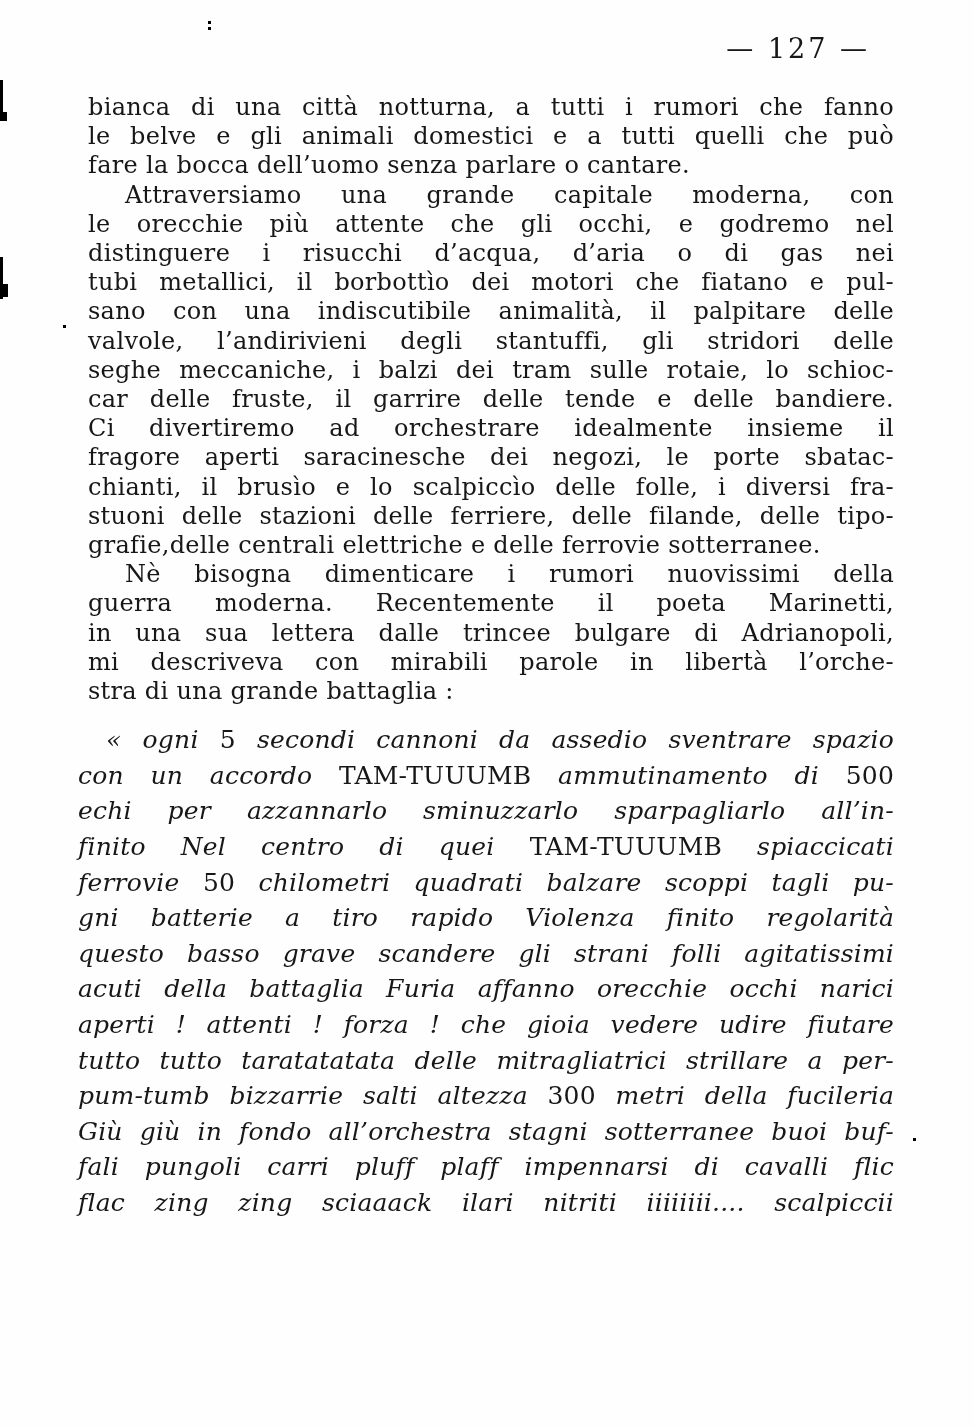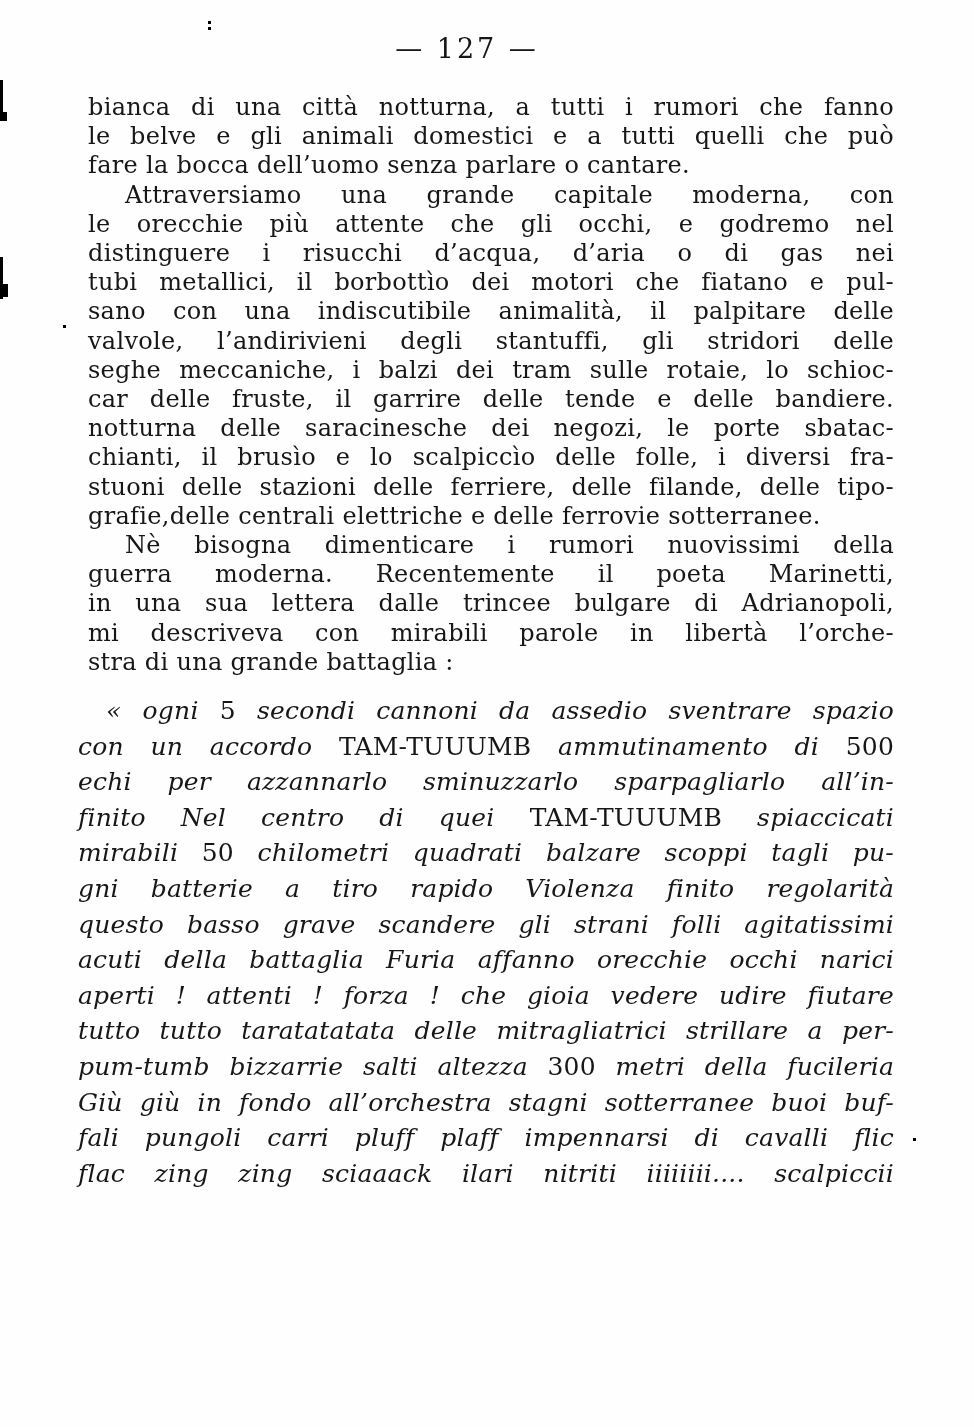--- a/index.html
+++ b/index.html
@@ -10,21 +10,21 @@
     background: #fefefe;
     overflow: hidden;
     font-family: "DejaVu Serif", "Liberation Serif", serif;
     color: #171717;
   }
   .page-header {
     position: absolute;
     top: 33px;
     left: 88px;
     width: 806px;
-    text-align: center;
+    text-align: right;
     font-size: 27px;
     letter-spacing: 3px;
     transform: translateX(-24px);
     white-space: pre;
   }
   .text-body {
     position: absolute;
     top: 93px;
     left: 88px;
     width: 806px;
@@ -80,34 +80,35 @@
       <div class="ln"><span class="seg">le belve e gli animali domestici e a tutti quelli che può</span></div>
       <div class="ln end"><span class="seg">fare la bocca dell’uomo senza parlare o cantare.</span></div>
       <div class="ln indent"><span class="seg">Attraversiamo una grande capitale moderna, con</span></div>
       <div class="ln"><span class="seg">le orecchie più attente che gli occhi, e godremo nel</span></div>
       <div class="ln"><span class="seg">distinguere i risucchi d’acqua, d’aria o di gas nei</span></div>
       <div class="ln"><span class="seg">tubi metallici, il borbottìo dei motori che fiatano e pul-</span></div>
       <div class="ln"><span class="seg">sano con una indiscutibile animalità, il palpitare delle</span></div>
       <div class="ln"><span class="seg">valvole, l’andirivieni degli stantuffi, gli stridori delle</span></div>
       <div class="ln"><span class="seg">seghe meccaniche, i balzi dei tram sulle rotaie, lo schioc-</span></div>
       <div class="ln"><span class="seg">car delle fruste, il garrire delle tende e delle bandiere.</span></div>
-      <div class="ln"><span class="seg">notturna delle saracinesche dei negozi, le porte sbatac-</span></div>
+      <div class="ln"><span class="seg">Ci divertiremo ad orchestrare idealmente insieme il</span></div>
+      <div class="ln"><span class="seg">fragore aperti saracinesche dei negozi, le porte sbatac-</span></div>
       <div class="ln"><span class="seg">chianti, il brusìo e lo scalpiccìo delle folle, i diversi fra-</span></div>
       <div class="ln"><span class="seg">stuoni delle stazioni delle ferriere, delle filande, delle tipo-</span></div>
       <div class="ln end"><span class="seg">grafie,delle centrali elettriche e delle ferrovie sotterranee.</span></div>
       <div class="ln indent"><span class="seg">Nè bisogna dimenticare i rumori nuovissimi della</span></div>
       <div class="ln"><span class="seg">guerra moderna. Recentemente il poeta Marinetti,</span></div>
       <div class="ln"><span class="seg">in una sua lettera dalle trincee bulgare di Adrianopoli,</span></div>
       <div class="ln"><span class="seg">mi descriveva con mirabili parole in libertà l’orche-</span></div>
       <div class="ln end"><span class="seg">stra di una grande battaglia :</span></div>
       <div class="ln it indent quote-start"><span class="seg">« ogni </span><span class="seg upright">5</span><span class="seg"> secondi cannoni da assedio sventrare spazio</span></div>
       <div class="ln it"><span class="seg">con un accordo </span><span class="seg upright">TAM-TUUUMB</span><span class="seg"> ammutinamento di </span><span class="seg upright">500</span></div>
       <div class="ln it"><span class="seg">echi per azzannarlo sminuzzarlo sparpagliarlo all’in-</span></div>
       <div class="ln it"><span class="seg">finito Nel centro di quei </span><span class="seg upright">TAM-TUUUMB</span><span class="seg"> spiaccicati</span></div>
-      <div class="ln it"><span class="seg">mirabili </span><span class="seg upright">50</span><span class="seg"> chilometri quadrati balzare scoppi tagli pu-</span></div>
+      <div class="ln it"><span class="seg">ferrovie </span><span class="seg upright">50</span><span class="seg"> chilometri quadrati balzare scoppi tagli pu-</span></div>
       <div class="ln it"><span class="seg">gni batterie a tiro rapido Violenza finito regolarità</span></div>
       <div class="ln it"><span class="seg">questo basso grave scandere gli strani folli agitatissimi</span></div>
       <div class="ln it"><span class="seg">acuti della battaglia Furia affanno orecchie occhi narici</span></div>
       <div class="ln it"><span class="seg">aperti ! attenti ! forza ! che gioia vedere udire fiutare</span></div>
       <div class="ln it"><span class="seg">tutto tutto taratatatata delle mitragliatrici strillare a per-</span></div>
       <div class="ln it"><span class="seg">pum-tumb bizzarrie salti altezza </span><span class="seg upright">300</span><span class="seg"> metri della fucileria</span></div>
       <div class="ln it"><span class="seg">Giù giù in fondo all’orchestra stagni sotterranee buoi buf-</span></div>
       <div class="ln it"><span class="seg">fali pungoli carri pluff plaff impennarsi di cavalli flic</span></div>
       <div class="ln it"><span class="seg">flac zing zing sciaaack ilari nitriti iiiiiiii.... scalpiccii</span></div>
     </div>

